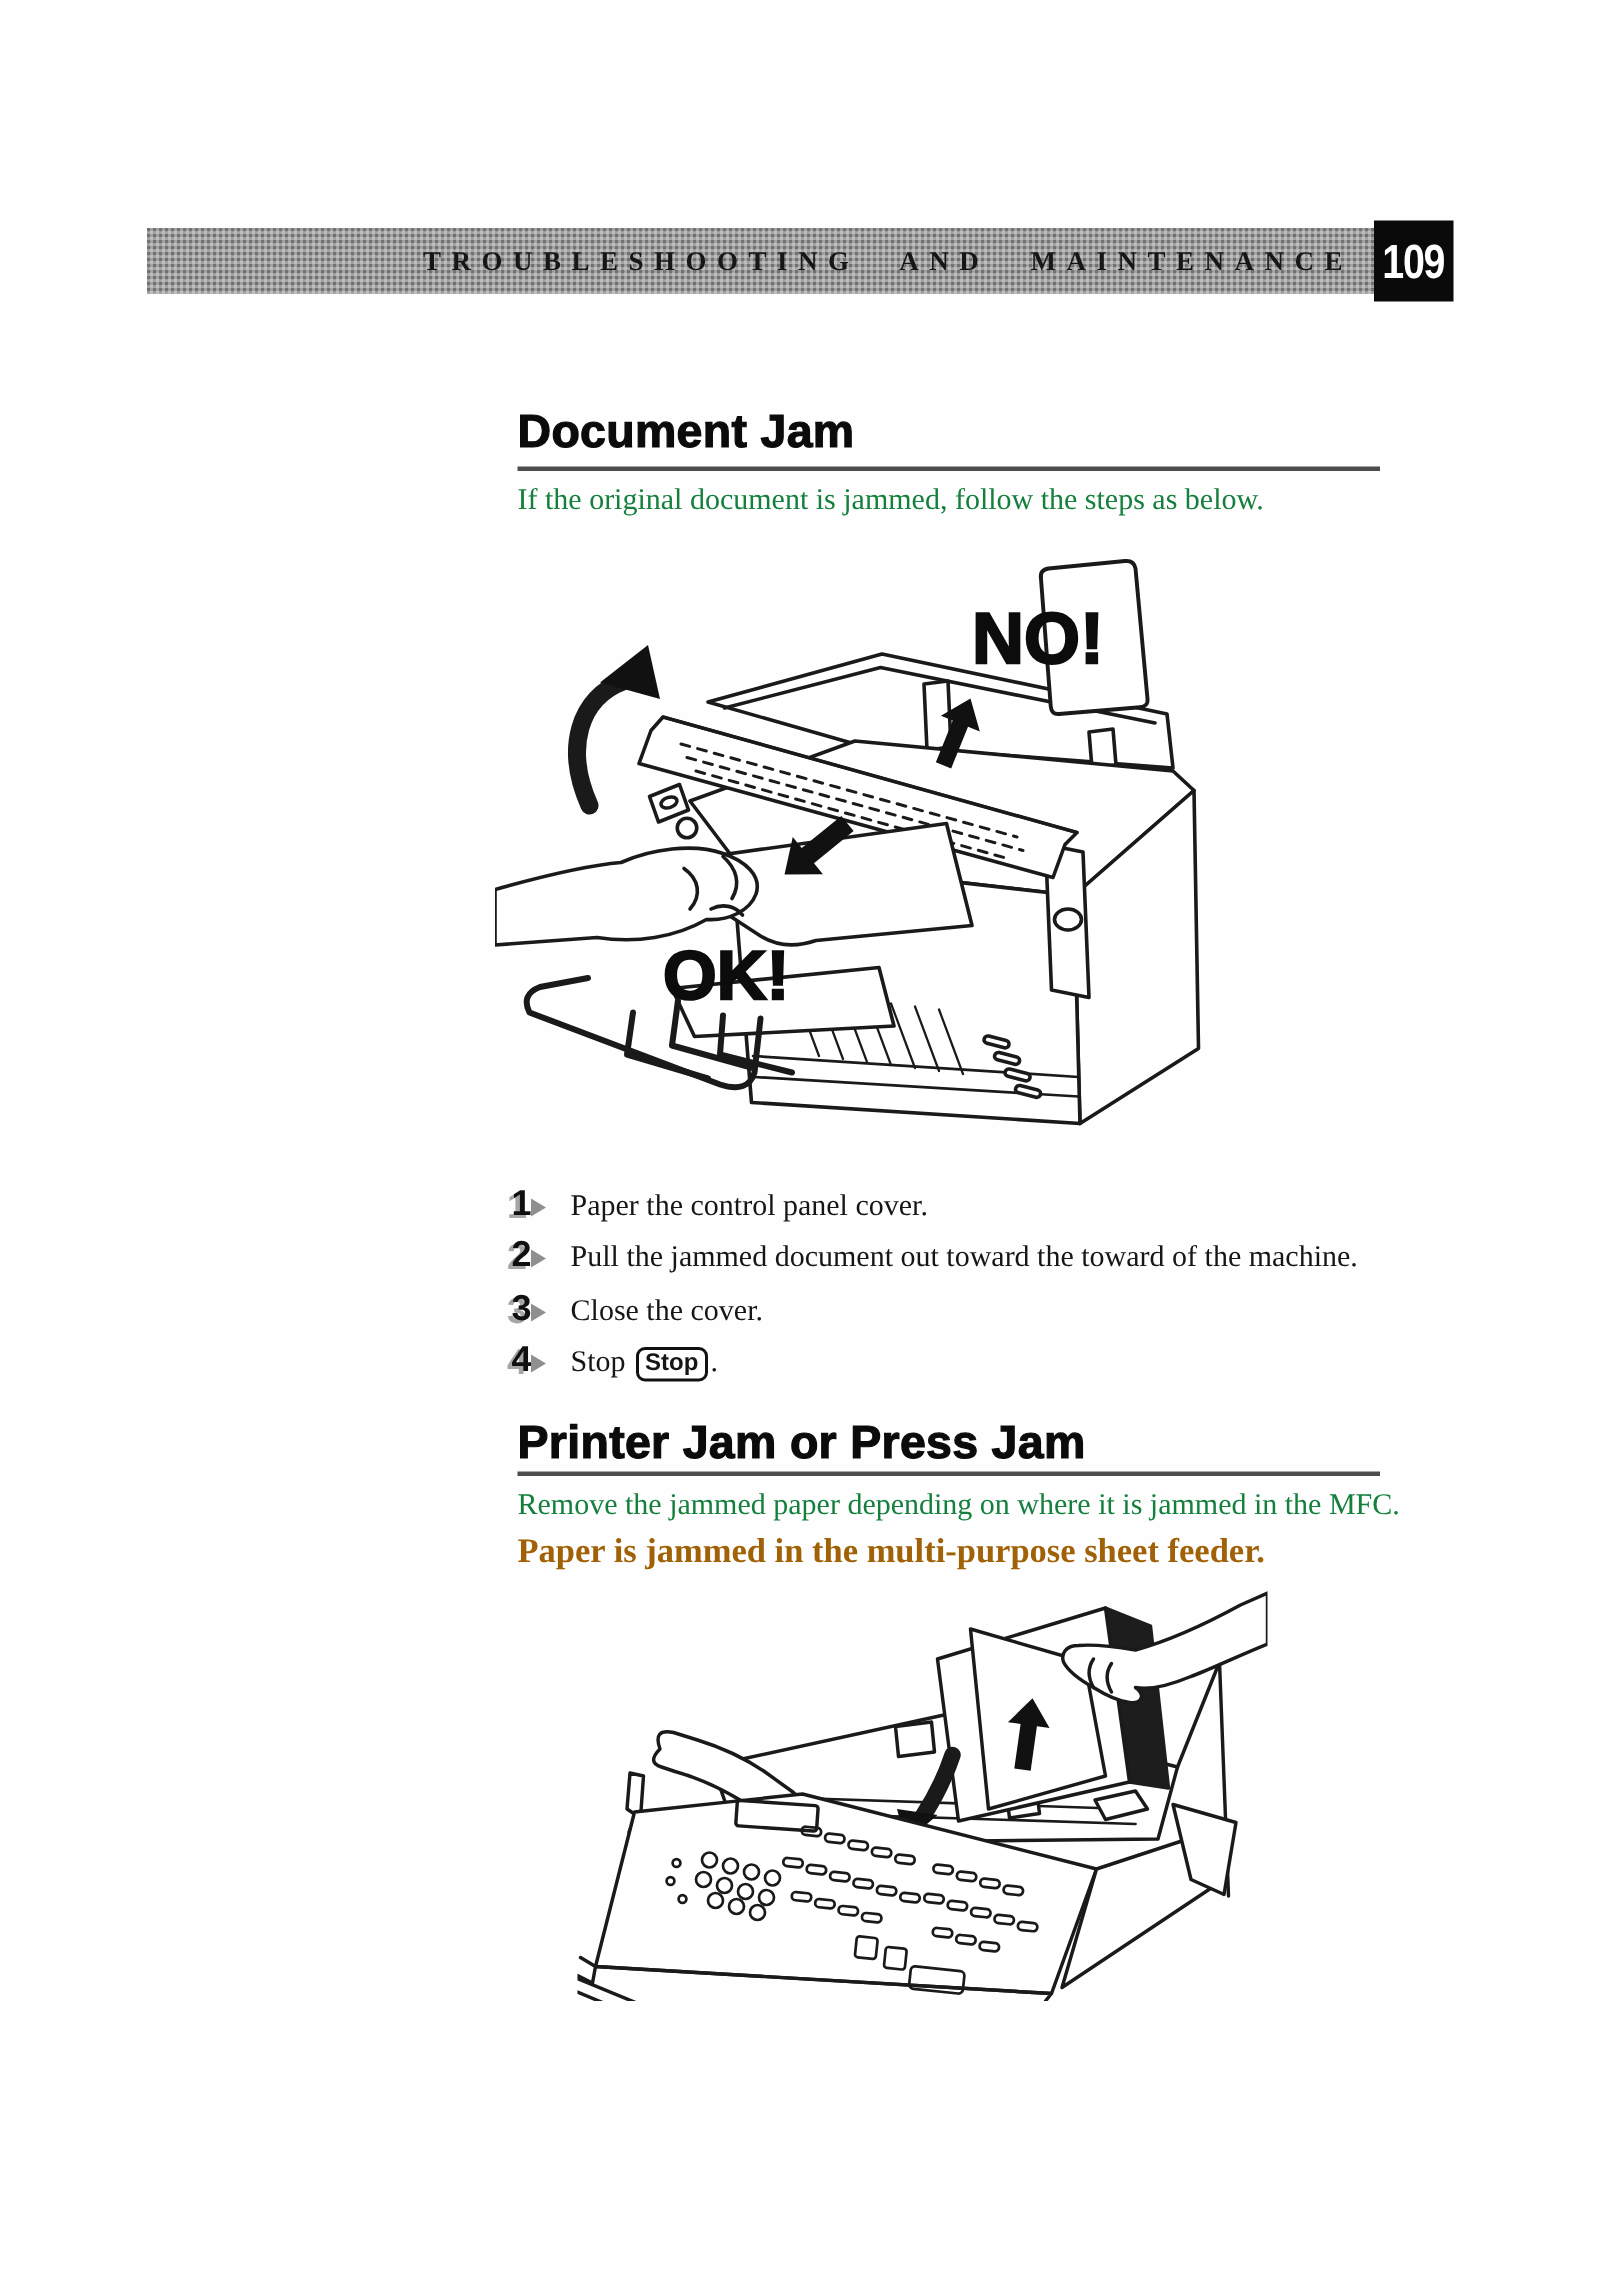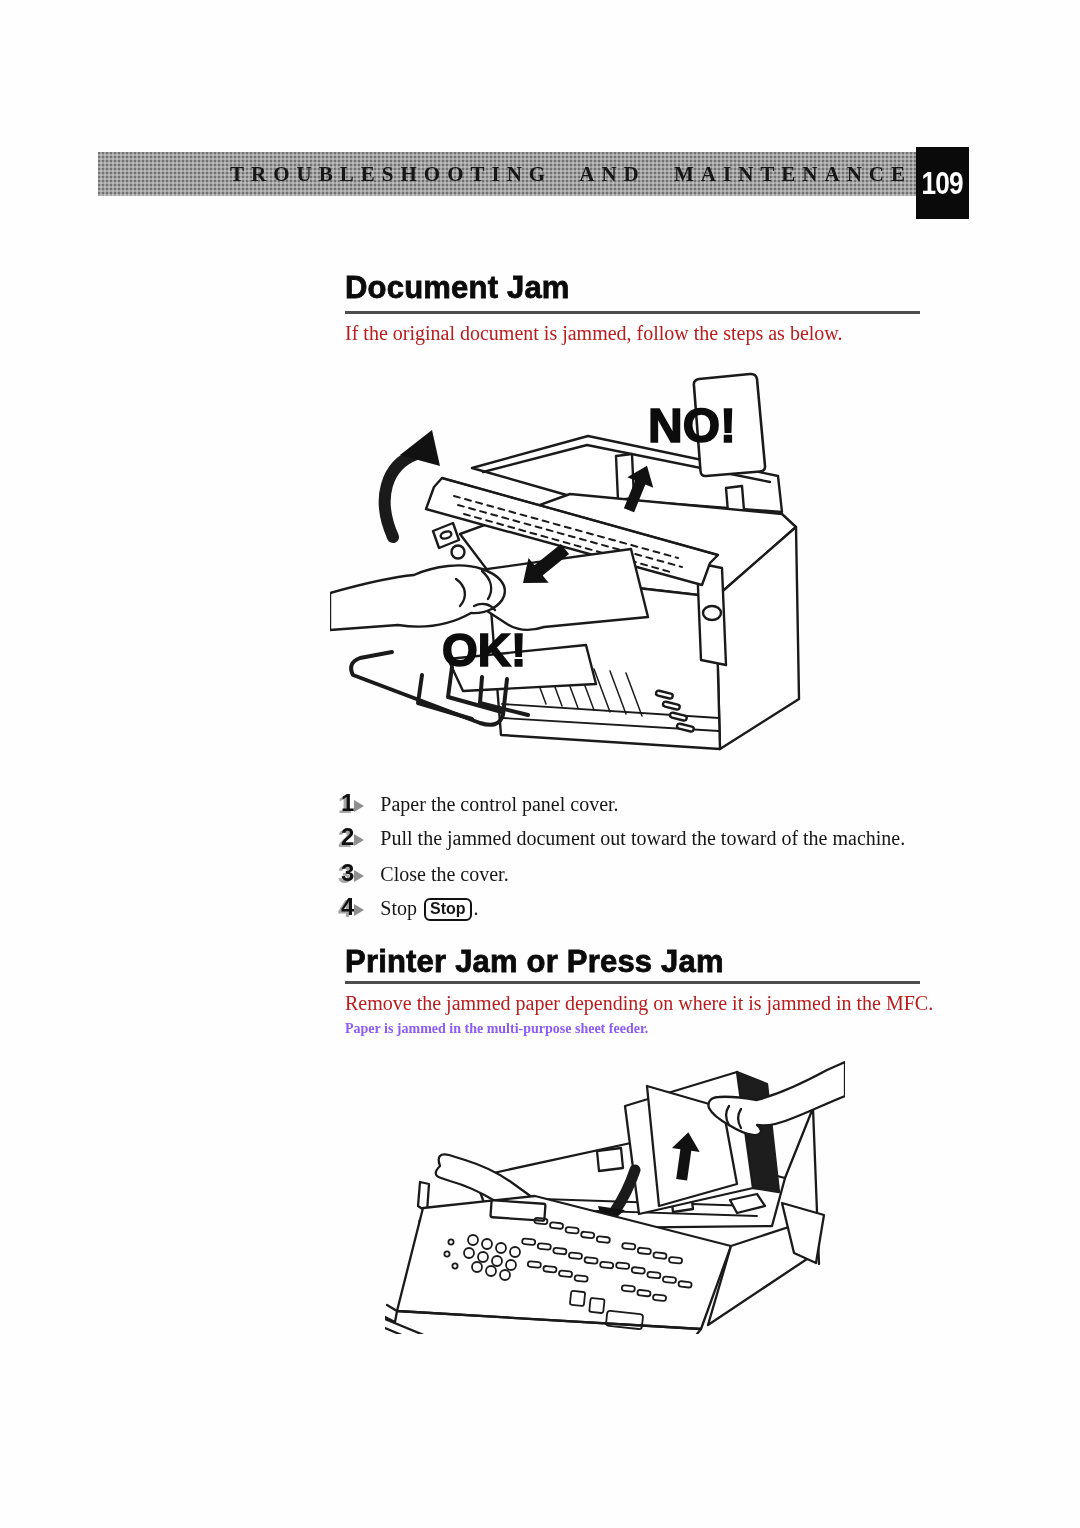--- a/index.html
+++ b/index.html
@@ -8,33 +8,33 @@
   .abs{position:absolute;}
 
   
   .chapter-bar{left:98px;top:152px;width:818px;height:44px;
     background-color:#a3a3a3;
     background-image:
       radial-gradient(circle at 1px 1px, rgba(0,0,0,0.30) 1px, transparent 1.5px),
       radial-gradient(circle at 3px 3px, rgba(255,255,255,0.28) 1px, transparent 1.5px);
     background-size:4px 4px;
     display:flex;align-items:center;justify-content:flex-end;}
-  .chapter-title{font-family:"Liberation Serif",serif;font-weight:bold;font-size:21px;
-    letter-spacing:7px;word-spacing:16px;color:#161616;padding-right:4px;white-space:nowrap;}
-  .page-badge{left:916px;top:147px;width:53px;height:72px;background:#0a0a0a;
+  .chapter-title{font-family:"Liberation Serif",serif;font-weight:bold;font-size:18px;
+    letter-spacing:7px;word-spacing:16px;color:#161616;padding-right:14px;white-space:nowrap;}
+  .page-badge{left:916px;top:147px;width:53px;height:54px;background:#0a0a0a;
     display:flex;align-items:center;justify-content:center;}
   .page-badge span{font-family:"Liberation Sans",sans-serif;font-weight:bold;font-size:32px;
     color:#ffffff;transform:scaleX(0.82);letter-spacing:-1px;}
 
   
   .h-sans{font-family:Liberation Sans, sans-serif;font-weight:bold;font-size:31px;
     color:#0b0b0b;letter-spacing:0.2px;-webkit-text-stroke:0.8px #0b0b0b;white-space:nowrap;}
   .rule{height:3px;background:#4d4d4d;}
-  .body-text{font-size:20px;line-height:26px;color:#b91c1c;white-space:nowrap;}
-  .sub-bold{font-size:14px;font-weight:bold;color:#8b5cf6;white-space:nowrap;}
+  .body-text{font-size:20px;line-height:26px;color:#15803d;white-space:nowrap;}
+  .sub-bold{font-size:23px;font-weight:bold;color:#a16207;white-space:nowrap;}
 
   
   .steps{left:341px;top:792px;width:620px;}
   .step{display:flex;align-items:baseline;margin-bottom:12px;height:22px;}
   .step-num{font-family:"Liberation Sans",sans-serif;font-weight:bold;font-size:24px;
     color:#101010;text-shadow:-3px 2px 0 #a6a6a6;line-height:22px;}
   .num-arrow{display:inline-block;width:0;height:0;border-left:10px solid #8f8f8f;
     border-top:6px solid transparent;border-bottom:6px solid transparent;margin-left:0px;
     transform:translateY(1px);}
   .step-text{font-size:20px;color:#161616;margin-left:16px;white-space:nowrap;}

